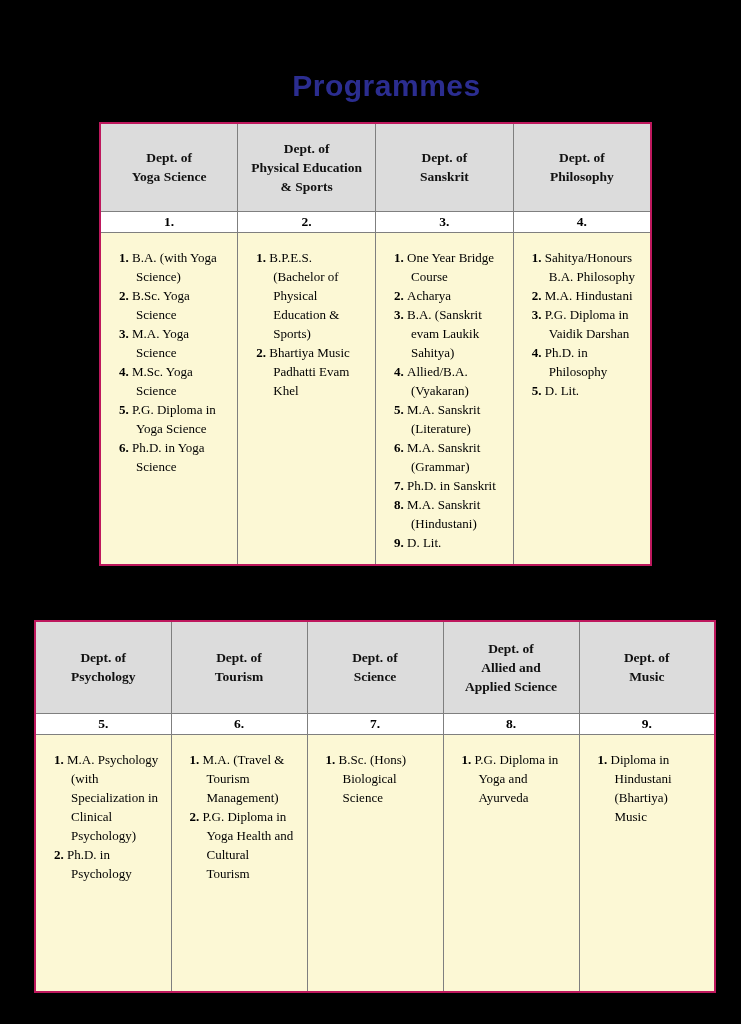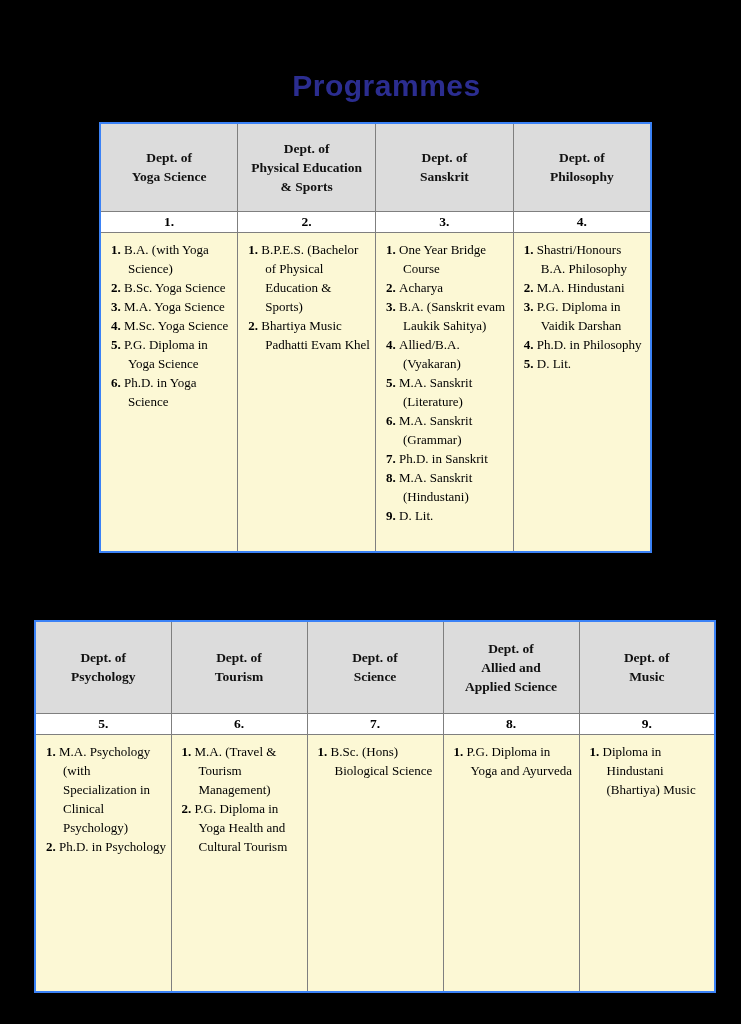--- a/index.html
+++ b/index.html
@@ -20,21 +20,21 @@
     line-height: 36px;
     color: #2b2d90;
     letter-spacing: 0.5px;
     margin: 16px;
   }
   table.prog-table {
     position: absolute;
     border-collapse: collapse;
     table-layout: fixed;
     background: #15803d;
-    border: 2px solid #3b82f6;
+    border: 2px solid #be185d;
   }
   table.t1 { left: 99px;  top: 122px; width: 553px; }
   table.t2 { left: 34px;  top: 620px; width: 682px; }
   .prog-table th, .prog-table td {
     border: 1px solid #7f7f7f;
     padding: 0;
     overflow: hidden;
   }
   .hdr-cell {
     background: #dcdcdc;
@@ -57,21 +57,21 @@
   }
   .num-row { height: 21px; }
   .body-cell {
     background: #fcf8d5;
     vertical-align: top;
   }
   .t1 .body-row { height: 320px; }
   .t2 .body-row { height: 258px; }
   ol.plist {
     list-style: none;
-    margin: 0;
+    margin: 8px;
     padding: 7px 4px 4px 10px;
     counter-reset: prog;
   }
   ol.plist li {
     font-size: 13px;
     line-height: 19px;
     color: #000000;
     padding-left: 17px;
     text-indent: -17px;
   }
@@ -130,21 +130,21 @@
         <li>Allied/B.A. (Vyakaran)</li>
         <li>M.A. Sanskrit (Literature)</li>
         <li>M.A. Sanskrit (Grammar)</li>
         <li>Ph.D. in Sanskrit</li>
         <li>M.A. Sanskrit (Hindustani)</li>
         <li>D. Lit.</li>
       </ol>
     </td>
     <td class="body-cell">
       <ol class="plist">
-        <li>Shastri/Honours B.A. Philosophy</li>
+        <li>Sahitya/Honours B.A. Philosophy</li>
         <li>M.A. Hindustani</li>
         <li>P.G. Diploma in Vaidik Darshan</li>
         <li>Ph.D. in Philosophy</li>
         <li>D. Lit.</li>
       </ol>
     </td>
   </tr>
 </tbody>
   </table>
 

